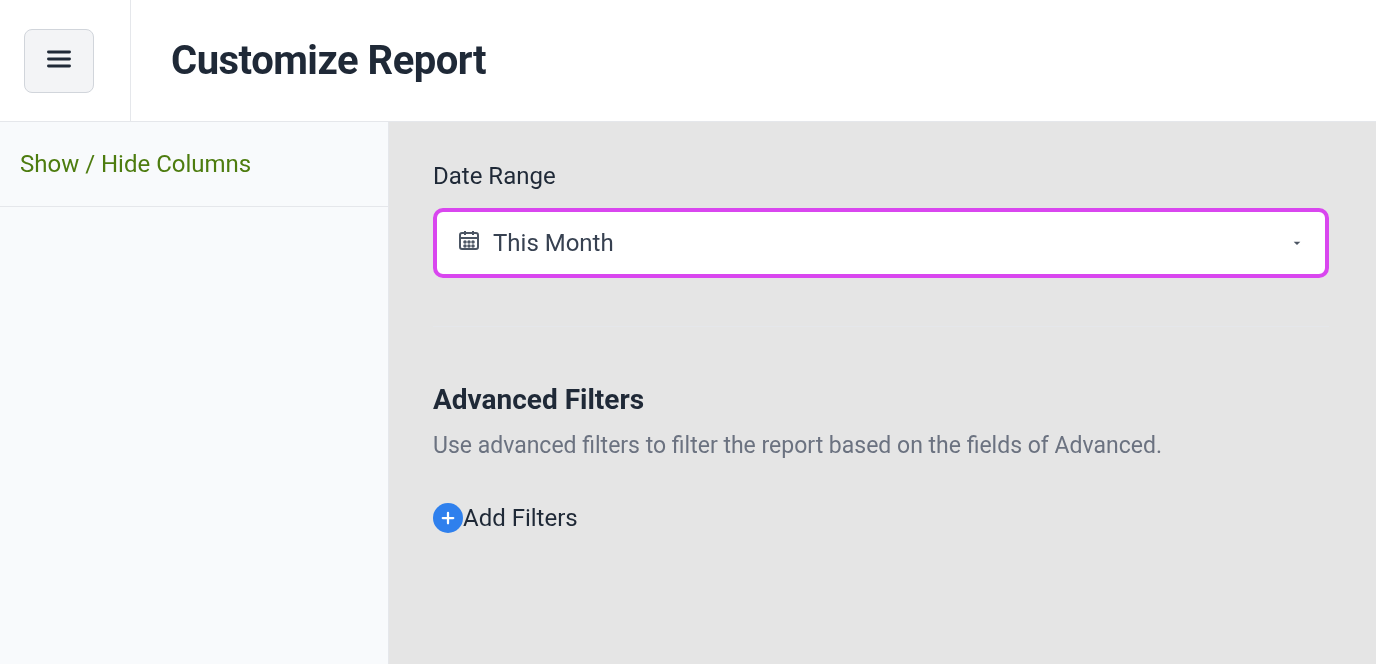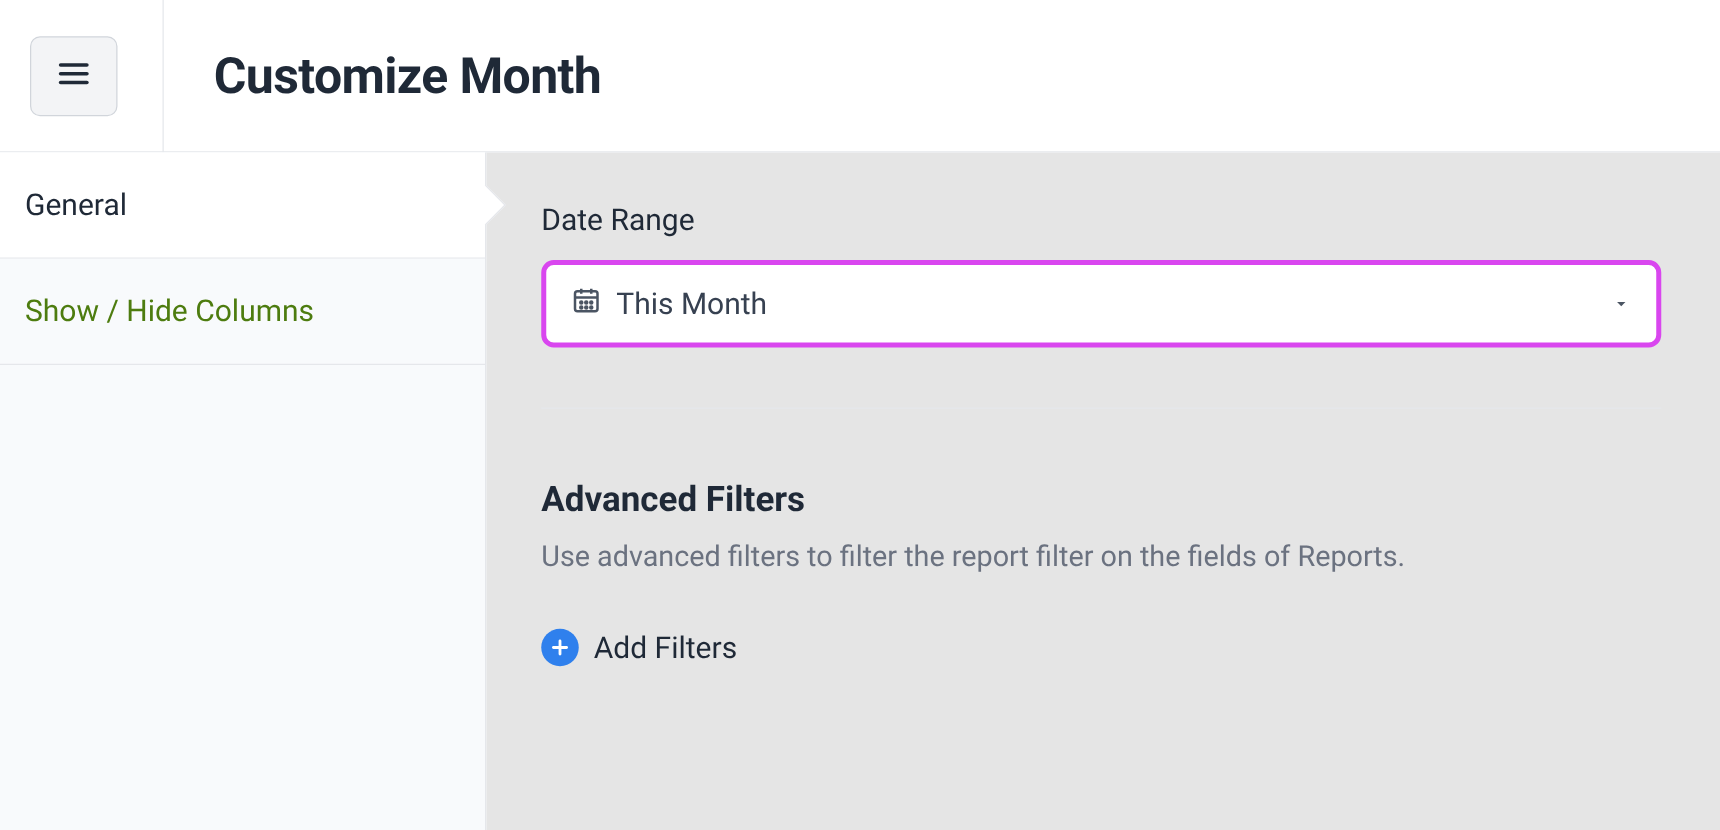--- a/index.html
+++ b/index.html
@@ -142,21 +142,20 @@
     }
     .section-desc {
       font-size: 23px;
       color: #6b7280;
       margin-bottom: 44px;
       max-width: 896px;
     }
     .add-filters {
       display: inline-flex;
       align-items: center;
-      gap: 12px;
       font-size: 24px;
       color: #1f2937;
       cursor: pointer;
     }
     .add-filters .plus-circle {
       width: 30px;
       height: 30px;
       border-radius: 50%;
       background: #2f80ed;
       display: flex;
@@ -176,28 +175,25 @@
   <button class="menu-button">
     <span>
       <svg viewBox="0 0 24 24" fill="none" stroke="#1f2937" stroke-width="2.5" stroke-linecap="round">
         <line x1="3" y1="6" x2="21" y2="6"></line>
         <line x1="3" y1="12" x2="21" y2="12"></line>
         <line x1="3" y1="18" x2="21" y2="18"></line>
       </svg>
     </span>
   </button>
   <div class="header-divider"></div>
-  <h1 class="page-title">Customize Month</h1>
+  <h1 class="page-title">Customize Report</h1>
 </div>
 
 <div class="body-wrap">
   <nav class="sidebar">
-    <div class="sidebar-item active">
-      <span>General</span>
-    </div>
     <div class="sidebar-item link">
       <span>Show / Hide Columns</span>
     </div>
   </nav>
 
   <main class="main">
     <div class="field-label">Date Range</div>
     <div class="select-box">
       <div class="select-left">
         <span>
@@ -219,21 +215,21 @@
       <span>
         <svg class="caret" viewBox="0 0 24 24" fill="#4b5563">
           <path d="M7 10l5 5 5-5z"></path>
         </svg>
       </span>
     </div>
 
     <div class="divider-line"></div>
 
     <h2 class="section-heading">Advanced Filters</h2>
-    <p class="section-desc">Use advanced filters to filter the report filter on the fields of Reports.</p>
+    <p class="section-desc">Use advanced filters to filter the report based on the fields of Advanced.</p>
 
     <div class="add-filters">
       <span class="plus-circle">
         <svg viewBox="0 0 24 24" fill="none" stroke="#ffffff" stroke-width="3" stroke-linecap="round">
           <line x1="12" y1="5" x2="12" y2="19"></line>
           <line x1="5" y1="12" x2="19" y2="12"></line>
         </svg>
       </span>
       <span>Add Filters</span>
     </div>

